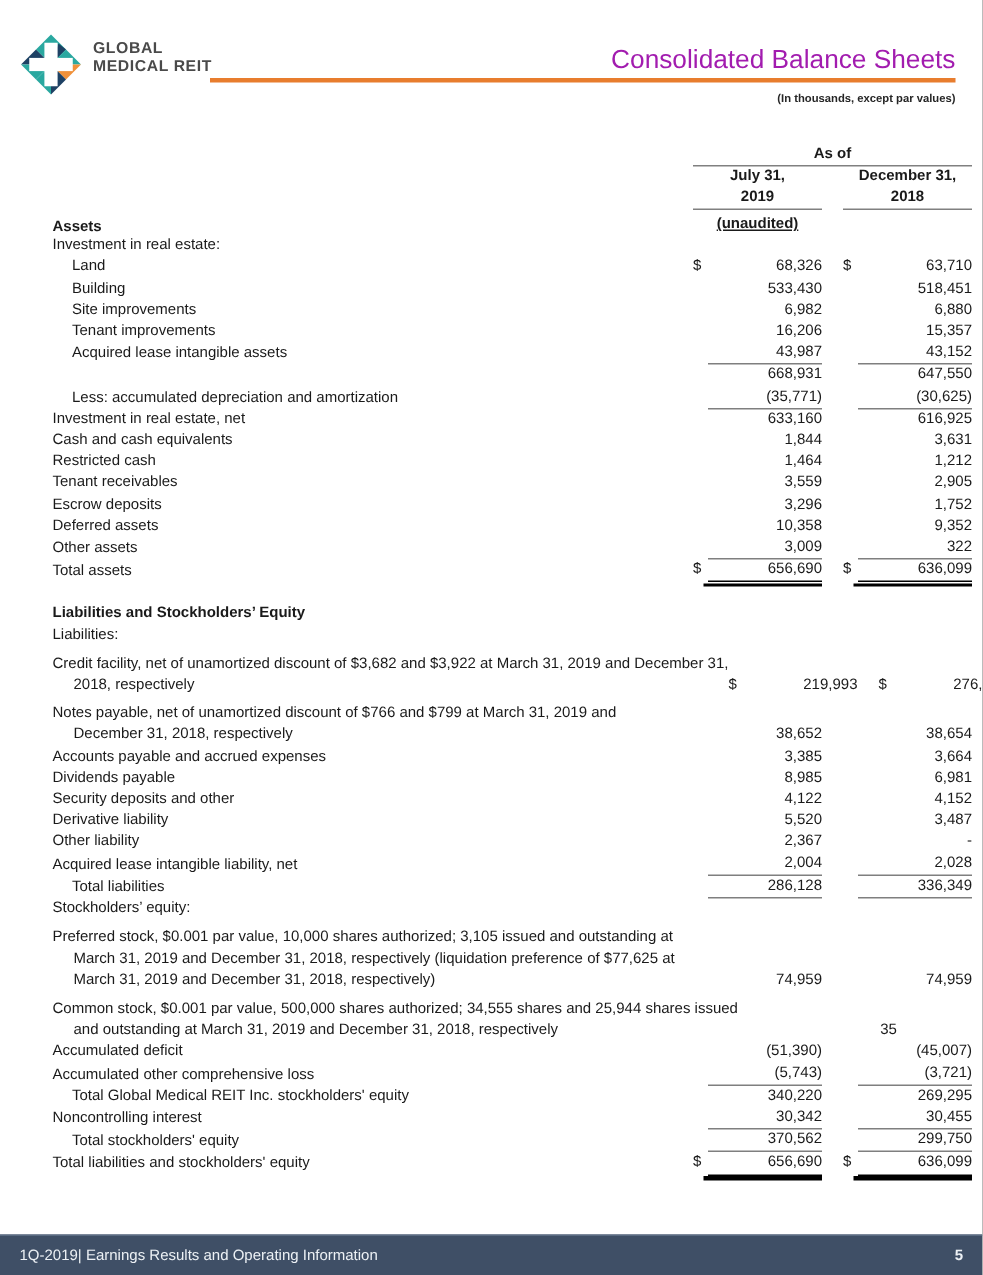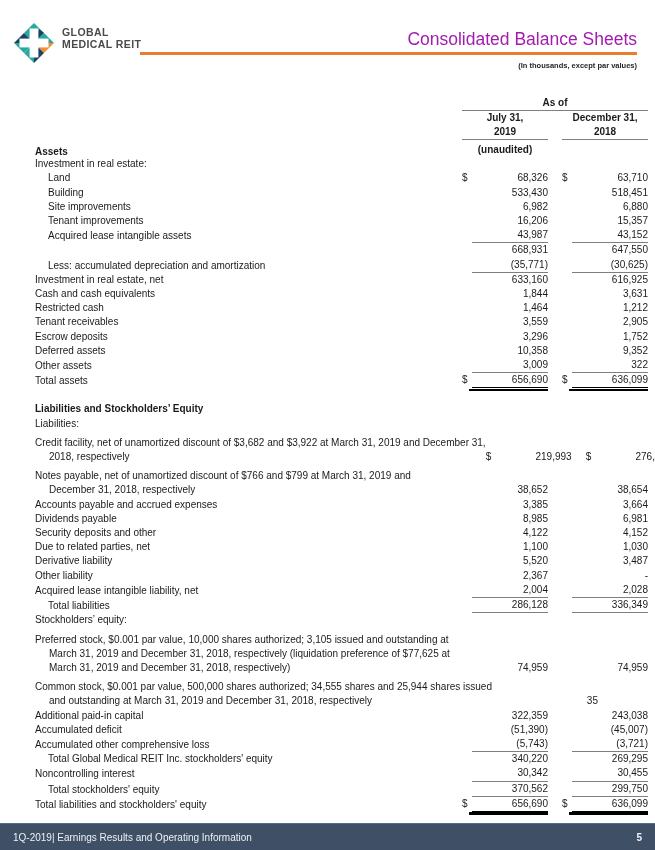--- a/index.html
+++ b/index.html
@@ -26,21 +26,21 @@
   .note-row { margin-top:3px; }
   
   .row { display:flex; align-items:flex-end; min-height:14.2px; }
   .row .label { flex:1 1 auto; white-space:nowrap; }
   .row .label div { line-height:14.2px; }
   .bold { font-weight:bold; }
   .cell { width:86px; min-width:86px; display:flex; justify-content:space-between; align-items:baseline; line-height:14.2px; }
   .cell + .cell { margin-left:14px; }
   .cell .dollar { width:10px; text-align:left; }
   .cell .val { flex:1; text-align:right; }
-  .center-text { justify-content:center; }
+  .center-text { justify-content:center;text-decoration:underline; }
   .u-line .val { border-bottom:1px solid #7f7f7f; }
   .u-total { margin-bottom:5px; }
   .u-total .val { border-bottom:1px solid #000; position:relative; }
   .u-total .val::after { content:""; position:absolute; left:-3px; right:0; bottom:-4px; height:2.6px; background:#000; }
   
   .footer {
     position:absolute; left:0; right:0; bottom:0; height:27px;
     background:#3F4F66; border-top:1.5px solid #5A6B82; color:#EDF1F5;
     display:flex; justify-content:space-between; align-items:center;
     padding:0 13px; box-sizing:border-box; font-size:10px;text-align:center;
@@ -389,33 +389,20 @@
             <span class="dollar"></span>
             <span class="val">4,122</span>
           </div>
           <div class="cell">
             <span class="dollar"></span>
             <span class="val">4,152</span>
           </div>
         </div>
         <div class="row">
           <div class="label">
-            <div style="padding-left: 0px;">Due to related parties, net</div>
-          </div>
-          <div class="cell">
-            <span class="dollar"></span>
-            <span class="val">1,100</span>
-          </div>
-          <div class="cell">
-            <span class="dollar"></span>
-            <span class="val">1,030</span>
-          </div>
-        </div>
-        <div class="row">
-          <div class="label">
             <div style="padding-left: 0px;">Derivative liability</div>
           </div>
           <div class="cell">
             <span class="dollar"></span>
             <span class="val">5,520</span>
           </div>
           <div class="cell">
             <span class="dollar"></span>
             <span class="val">3,487</span>
           </div>
@@ -492,33 +479,20 @@
             <div style="padding-left: 0px;">Common stock, $0.001 par value, 500,000 shares authorized; 34,555 shares and 25,944 shares issued</div>
             <div style="padding-left: 14px;">and outstanding at March 31, 2019 and December 31, 2018, respectively</div>
           </div>
           <div class="cell">
             <span class="dollar"></span>
             <span class="val">35</span>
           </div>
           <div class="cell">
             <span class="dollar"></span>
             <span class="val">26</span>
-          </div>
-        </div>
-        <div class="row">
-          <div class="label">
-            <div style="padding-left: 0px;">Additional paid-in capital</div>
-          </div>
-          <div class="cell">
-            <span class="dollar"></span>
-            <span class="val">322,359</span>
-          </div>
-          <div class="cell">
-            <span class="dollar"></span>
-            <span class="val">243,038</span>
           </div>
         </div>
         <div class="row">
           <div class="label">
             <div style="padding-left: 0px;">Accumulated deficit</div>
           </div>
           <div class="cell">
             <span class="dollar"></span>
             <span class="val">(51,390)</span>
           </div>

